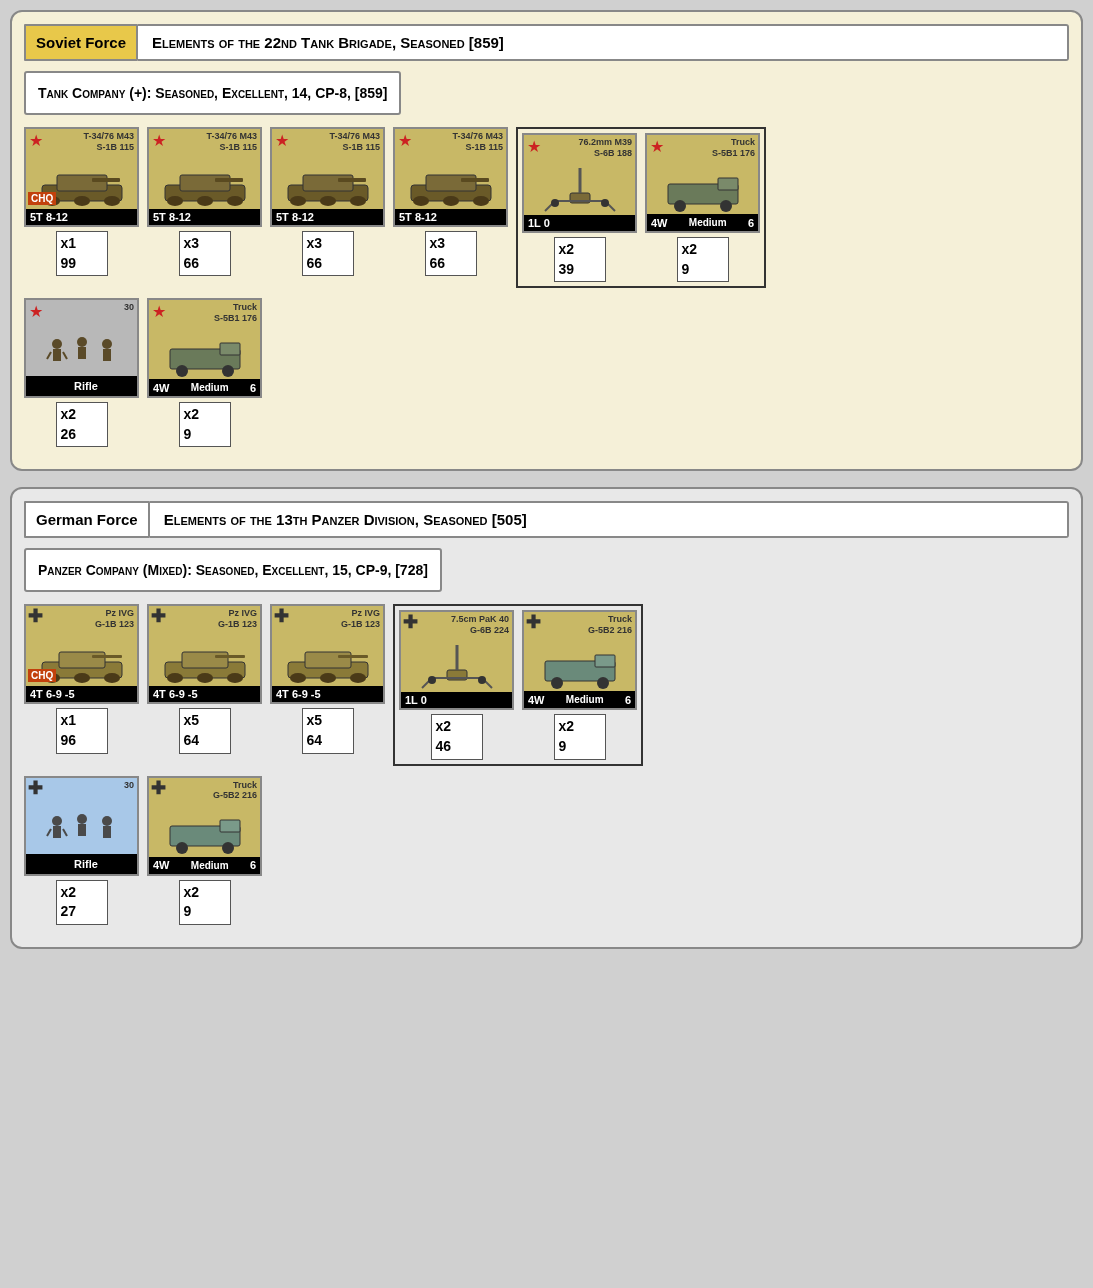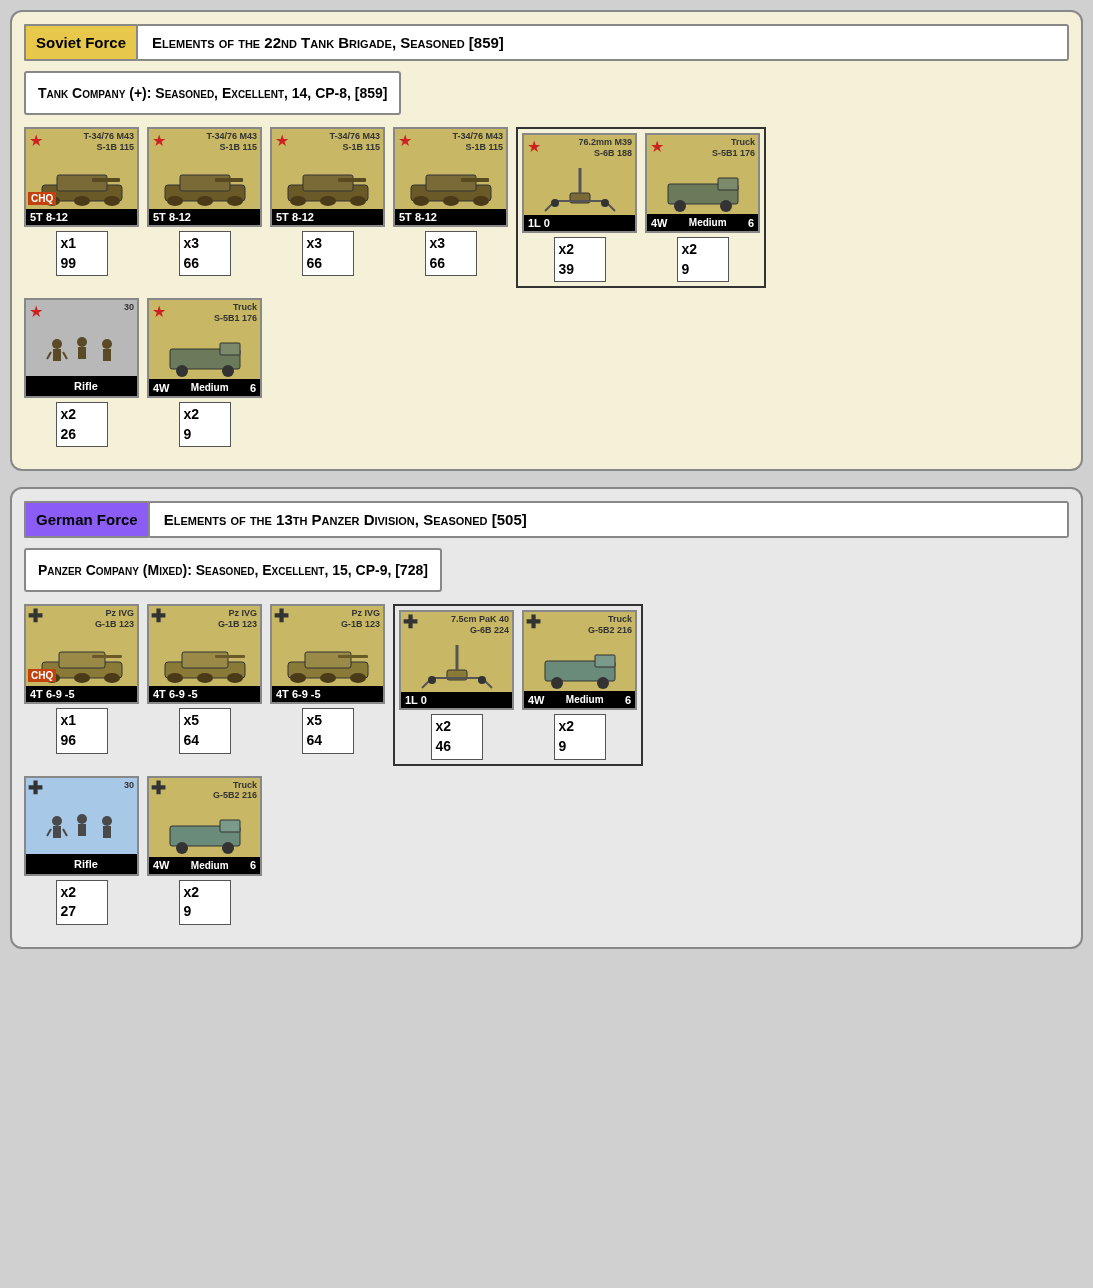--- a/index.html
+++ b/index.html
@@ -38,21 +38,21 @@
       font-size: 15px;
       font-weight: bold;
       background: #e8c84a;
       display: flex;
       align-items: center;
       border-radius: 1px;
       margin-right: 0;
     }
 
     .german-section .force-label {
-      background: #8b5cf6;
+      background: #ffffff;
     }
 
     .force-title {
       border: 2px solid #888;
       border-left: none;
       padding: 4px 14px;
       font-size: 15px;
       font-variant: small-caps;
       font-weight: bold;
       background: white;

